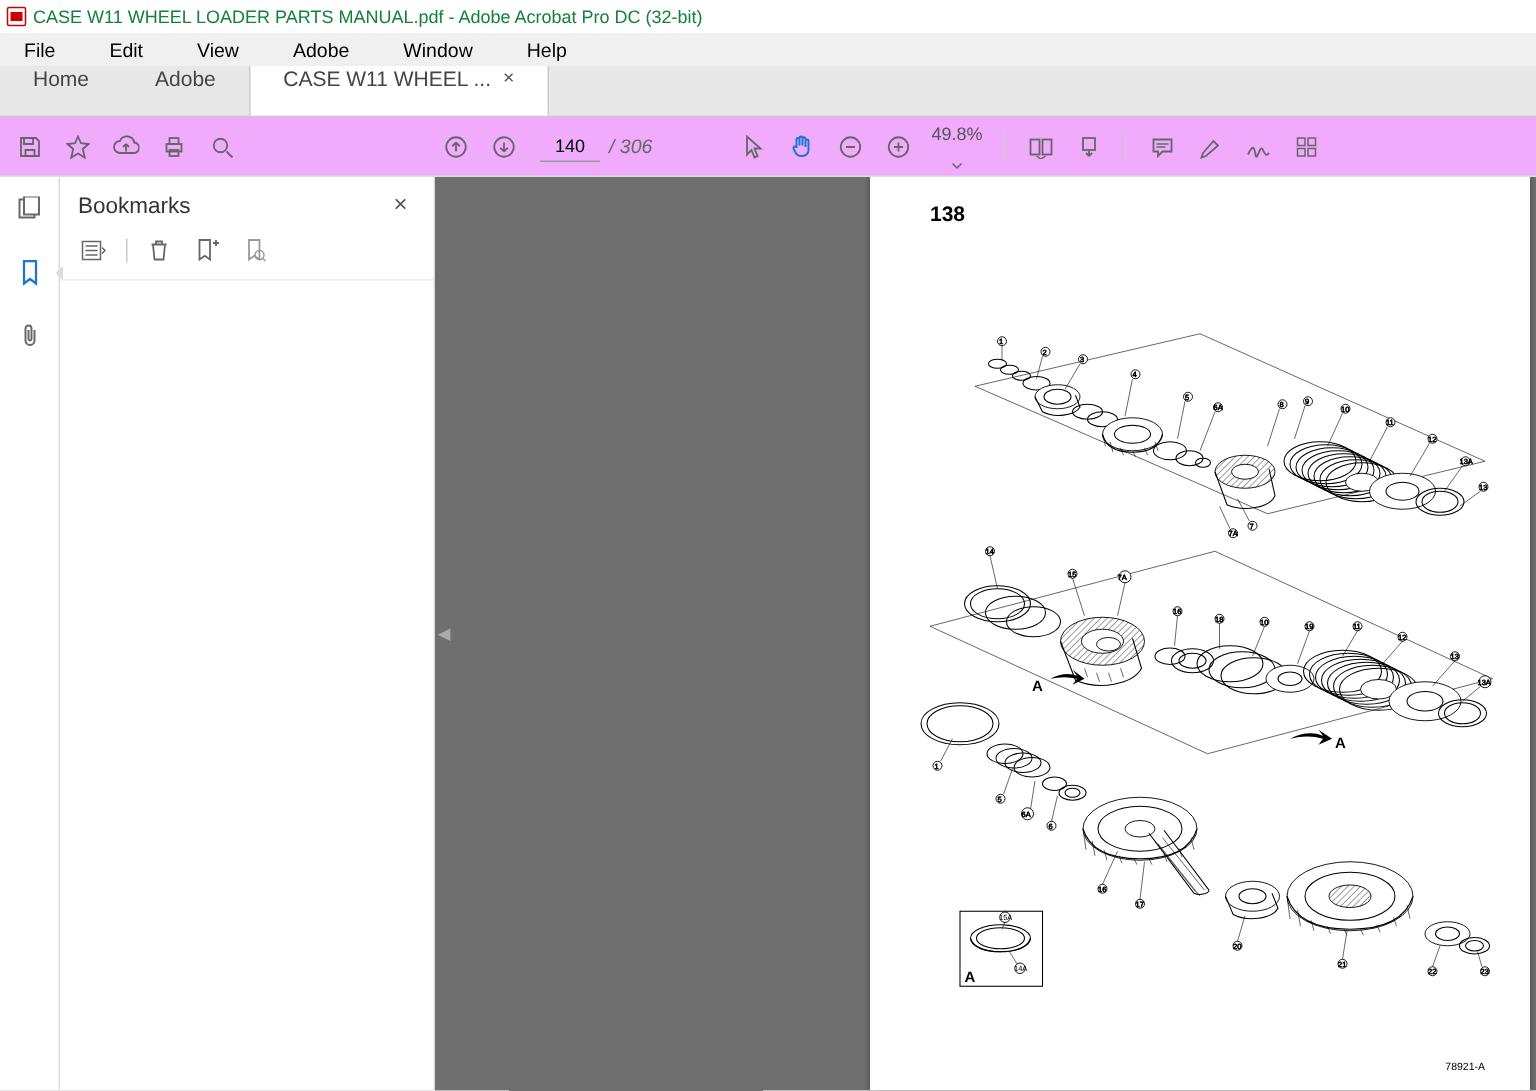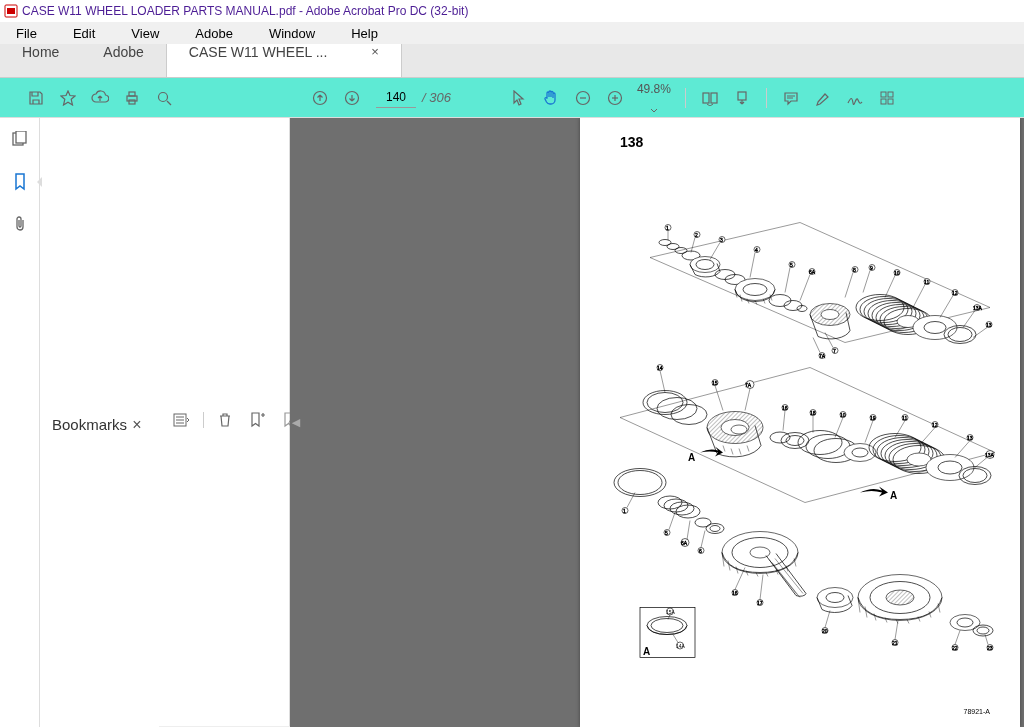--- a/index.html
+++ b/index.html
@@ -1,54 +1,54 @@
 <!DOCTYPE html>
 <html><head>
 <meta charset="utf-8">
 <style>
 * { box-sizing: border-box; margin: 0; padding: 0; font-family: "Segoe UI", Arial, sans-serif; }
 html, body { width: 1024px; height: 727px; overflow: hidden; background: #fff; }
 
 
-.titlebar { height: 22px; background: #fff; display: flex; align-items: center; padding: 0 4px; font-size: 12px; color: #4c1d95; }
+.titlebar { height: 22px; background: #fff; display: flex; align-items: center; padding: 0 4px; font-size: 12px; color: #15803d; }
 .titlebar .pdf-icon { width: 14px; height: 14px; margin-right: 4px; display:flex; align-items:center; justify-content:center;}
 
 
 .menubar { height: 22px; background: #f0f0f0; display: flex; align-items: center; padding: 0 6px; font-size: 13px; color: #000; gap: 16px; }
 .menubar .mitem { padding: 2px 10px; cursor: default; }
 
 
 .tabrow { height: 34px; background: #e8e8e8; display: flex; align-items: stretch; font-size: 14px; border-bottom: 1px solid #ccc;}
 .tabrow .tab { display:flex; padding: 0 22px; cursor: default; color:#444; }
-.tabrow .tab.active { background: #fff; border-right:1px solid #ccc; border-left:1px solid #ccc;gap:36px;}
+.tabrow .tab.active { background: #fff; border-right:1px solid #ccc; border-left:1px solid #ccc;}
 .tabrow .tab .close { margin-left:8px; font-size:13px; color:#555;}
 
 
-.toolbar { height: 40px; background: #5eead4; border-bottom:1px solid #ddd; display:flex; align-items:center; padding:0 22px; font-size:13px; color:#555; gap:4px;}
+.toolbar { height: 40px; background: #f0abfc; border-bottom:1px solid #ddd; display:flex; align-items:center; padding:0 6px; font-size:13px; color:#555; gap:4px;}
 .toolbar .tbtn { width:28px; height:28px; display:flex; align-items:center; justify-content:center; cursor:default; border-radius:2px;}
 .toolbar .spacer { flex:0 0 auto; width:120px;}
 .toolbar .pagebox { display:flex; align-items:center; gap:6px; margin:0 6px;}
 .toolbar .pagebox input { width:40px; height:20px; text-align:center; font-size:12px; border:none; border-bottom:1px solid #999; background:transparent;}
 .toolbar .pagebox .total { color:#666;font-style:italic;}
 .toolbar .zoombox { display:flex; align-items:center; gap:12px;flex-direction:column;}
 .toolbar .zoombox .zval { font-size:12px; padding:0 4px;}
 .toolbar .sep { width:1px; height:20px; background:#ccc; margin:0 6px;}
 .toolbar .grow { flex:0 0 auto; width:40px;}
 
 
 .main { display:flex; height: calc(727px - 22px - 22px - 34px - 40px); }
 
 
 .leftrail { width:40px; background:#fff; border-right:1px solid #ddd; display:flex; flex-direction:column; align-items:center; padding-top:10px; gap:18px;}
 .leftrail .railbtn { width:24px; height:24px; display:flex; align-items:center; justify-content:center; color:#666; cursor:default;}
 .leftrail .railbtn.active { color:#1976d2; position:relative;}
 .leftrail .railbtn.active::after { content:""; position:absolute; right:-10px; top:50%; transform:translateY(-50%); width:0; height:0; border-top:5px solid transparent; border-bottom:5px solid transparent; border-right:5px solid #ddd;}
 
 
-.bmpanel { width:250px; background:#fff; border-right:1px solid #ddd; display:flex; flex-direction:row;}
+.bmpanel { width:250px; background:#fff; border-right:1px solid #ddd; display:flex; flex-direction:column;}
 .bmpanel .bmhead { display:flex; align-items:center; justify-content:space-between; padding:10px 12px 6px; font-size:15px; color:#333;}
 .bmpanel .bmhead .close { font-size:16px; color:#555; cursor:default; width:20px; text-align:center;}
 .bmpanel .bmtools { display:flex; align-items:center; gap:10px; padding:4px 12px 8px; border-bottom:1px solid #eee;}
 .bmpanel .bmtools .bt { width:22px; height:22px; display:flex; align-items:center; justify-content:center; color:#666;}
 .bmpanel .bmtools .vsep{ width:1px; height:16px; background:#ccc;}
 .bmpanel .bmbody { flex:1; overflow:auto; padding:8px;}
 
 
 .docwrap { flex:1; background:#6f6f6f; position:relative; display:flex; overflow:hidden;}
 .docwrap .collapse { position:absolute; left:0; top:50%; transform:translateY(-50%); width:12px; height:40px; background:rgba(255,255,255,0.0); display:flex; align-items:center; justify-content:center; color:#aaa; font-size:11px; cursor:default;}

